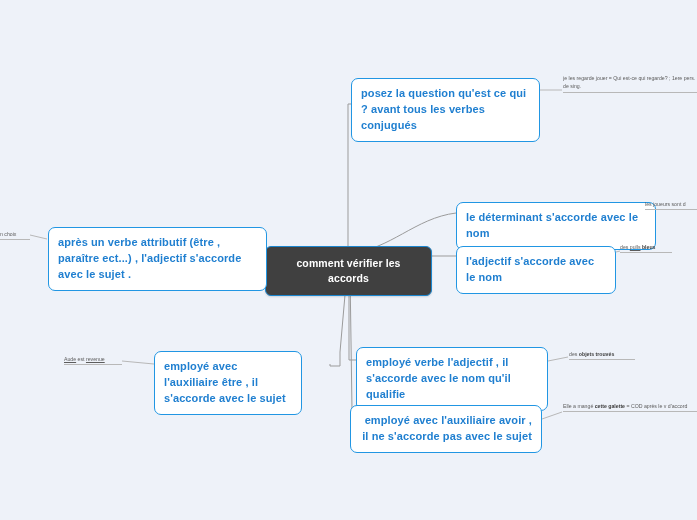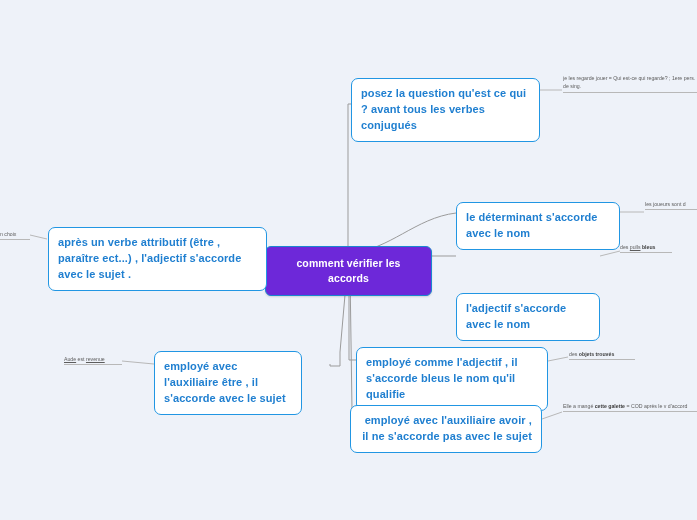--- a/index.html
+++ b/index.html
@@ -36,21 +36,21 @@
     border-radius: 7px;
     background: #ffffff;
     color: #1f7fd0;
     font-size: 11px;
     font-weight: bold;
     line-height: 1.45;
     padding: 7px 9px;
     letter-spacing: .1px;
   }
   .node.central {
-    background: #6d28d9;
+    background: #404040;
     border-color: #1b86cf;
     color: #ffffff;
     font-size: 10.5px;
     padding: 9px 12px;
     border-radius: 6px;
     text-align: center;
     box-shadow: 0 1px 2px rgba(0,0,0,.13);
   }
 
   
@@ -97,29 +97,29 @@
     <path d="M 47 239 L 30 235" fill="none" stroke="#b8b8b8" stroke-width="1"></path>
     <path d="M 154 364 L 122 361" fill="none" stroke="#b8b8b8" stroke-width="1"></path>
     <path d="M 548 361 L 568 357" fill="none" stroke="#b8b8b8" stroke-width="1"></path>
     <path d="M 542 419 L 562 412" fill="none" stroke="#b8b8b8" stroke-width="1"></path>
   </svg>
 
   <div class="node central" style="left:265px; top:246px; width:167px;">comment vérifier les accords</div>
 
   <div class="node" style="left:351px; top:78px; width:189px;">posez la question qu'est ce qui ? avant tous les verbes conjugués</div>
 
-  <div class="node" style="left:456px; top:202px; width:164px;">le déterminant s'accorde avec le nom</div>
+  <div class="node" style="left:456px; top:202px; width:200px;">le déterminant s'accorde avec le nom</div>
 
-  <div class="node" style="left:456px; top:246px; width:144px;margin-top:47px;">l'adjectif s'accorde avec le nom</div>
+  <div class="node" style="left:456px; top:246px; width:160px;">l'adjectif s'accorde avec le nom</div>
 
   <div class="node" style="left:48px; top:227px; width:219px;">après un verbe attributif (être , paraître ect...) , l'adjectif s'accorde avec le sujet .</div>
 
   <div class="node" style="left:154px; top:351px; width:148px;">employé avec l'auxiliaire être , il s'accorde avec le sujet</div>
 
-  <div class="node" style="left:356px; top:347px; width:192px;">employé comme l'adjectif , il s'accorde bleus le nom qu'il qualifie</div>
+  <div class="node" style="left:356px; top:347px; width:192px;">employé verbe l'adjectif , il s'accorde avec le nom qu'il qualifie</div>
 
   <div class="node" style="left:350px; top:405px; width:192px;text-align:right;">employé avec l'auxiliaire avoir , il ne s'accorde pas avec le sujet</div>
 
   <div class="note wrap" style="left:563px; top:74px; width:134px;">
     <span>je les regarde jouer = </span><span>Qui est-ce qui regarde? ;</span>
     <span>1ere pers. de sing.</span>
   </div>
 
   <div class="note" style="left:645px; top:200px; width:52px;">les joueurs sont d</div>
 

